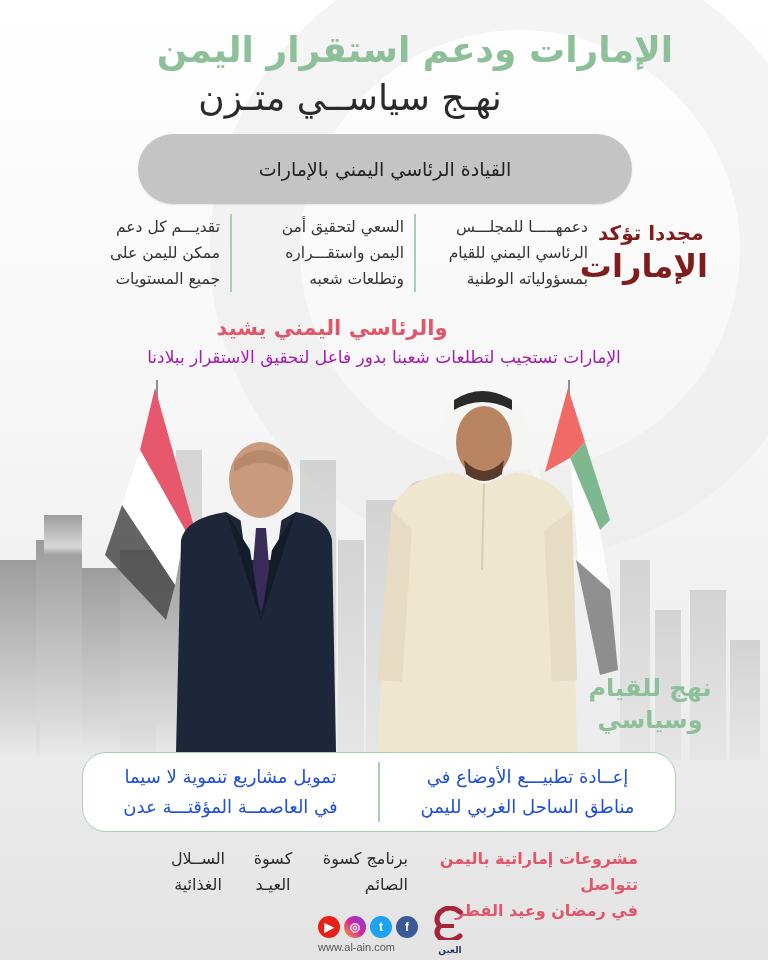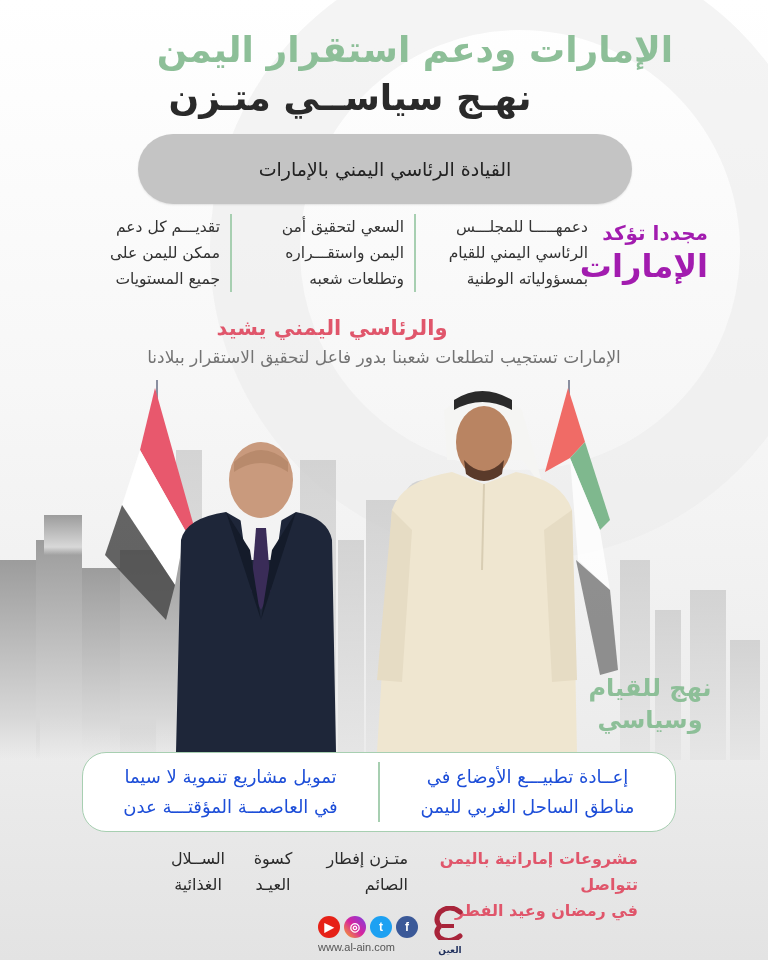--- a/index.html
+++ b/index.html
@@ -18,50 +18,50 @@
     }
     .abs { position: absolute; }
     .title-green {
       top: 28px; left: 0; width: 768px; text-align: center;
       font-size: 36px; font-weight: bold; color: #8dbf98;
       line-height: 44px;
       margin-left: 31px;
     }
     .title-dark {
       top: 76px; left: 0; width: 700px; text-align: center;
-      font-size: 36px; font-weight: bold; color: #2a2a2a; line-height: 44px;
+      font-size: 36px; font-weight: normal; color: #2a2a2a; line-height: 44px;
     }
     .pill {
       top: 134px; left: 138px; width: 494px; height: 70px;
       background: #c4c4c4; border-radius: 35px;
       display: flex; flex-direction: column; align-items: center; justify-content: center;
       font-size: 19px; line-height: 28px; color: #222;
       box-shadow: 0 1px 2px rgba(0,0,0,0.1);
     }
     .points-row {
       top: 212px; left: 48px; width: 660px; height: 82px;
       display: flex; flex-direction: row; align-items: center;
     }
     .affirm-head {
-      width: 110px; text-align: right; color: #a21caf; font-weight: bold;
+      width: 110px; text-align: left; color: #7f1d1d; font-weight: bold;
     }
     .affirm-head .l1 { font-size: 20px; line-height: 26px; }
     .affirm-head .l2 { font-size: 32px; line-height: 40px; }
     .point-col {
       flex: 1; text-align: right; font-size: 15.5px; line-height: 26px; color: #333;
       padding: 0 10px; border-left: 2px solid #a7cfb1;
     }
     .point-col:last-child { border-left: none; }
     .praise-title {
       top: 314px; left: 0; width: 664px; text-align: center;
       font-size: 21px; font-weight: bold; color: #e0566b; line-height: 28px;
     }
     .praise-sub {
       top: 345px; left: 0; width: 768px; text-align: center;
-      font-size: 17px; color: #737373; line-height: 24px;
+      font-size: 17px; color: #a21caf; line-height: 24px;
     }
     
     .skyline { left: 0; top: 390px; width: 768px; height: 370px; pointer-events:none; }
     .bld { position: absolute; bottom: 0; background: linear-gradient(180deg,#c9c9c9,#e4e4e4); opacity: 0.75; }
     .old { position: absolute; background: linear-gradient(180deg,#9c9c9c,#d8d8d8 80%, rgba(230,230,230,0)); }
     
     .flag-pole { position: absolute; width: 2px; background: #8a8fa0; }
     
     .person { position: absolute; }
     .humanitarian {
@@ -201,21 +201,21 @@
     <div>في العاصمــة المؤقتـــة عدن</div>
   </div>
 </div>
 
 <div class="abs ramadan-row">
   <div class="ramadan-head" style="width:220px;">
     <div>مشروعات إماراتية باليمن تتواصل</div>
     <div>في رمضان وعيد الفطر</div>
   </div>
   <div class="ramadan-item" style="width:110px;text-align:right;">
-    <div>متـزن إفطار</div>
+    <div>برنامج كسوة</div>
     <div>الصائم</div>
   </div>
   <div class="ramadan-item" style="width:70px;">
     <div>كسوة</div>
     <div>العيـد</div>
   </div>
   <div class="ramadan-item" style="width:80px;">
     <div>الســلال</div>
     <div>الغذائية</div>
   </div>

